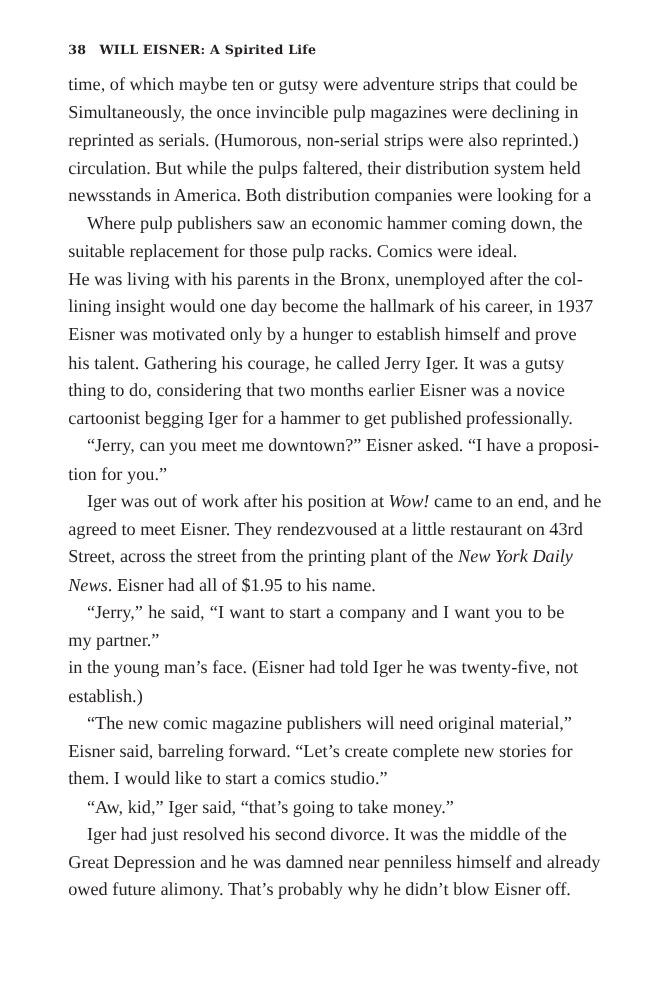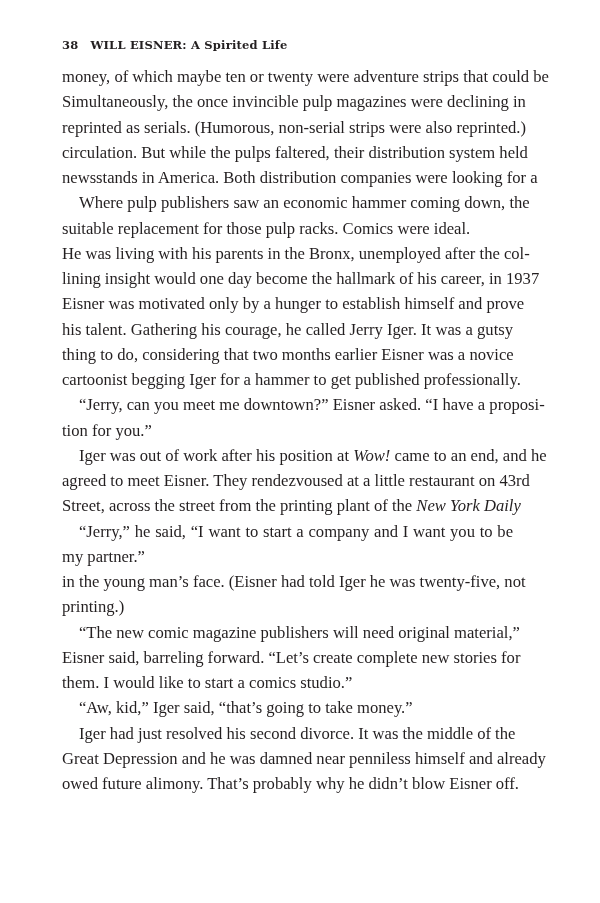--- a/index.html
+++ b/index.html
@@ -28,42 +28,43 @@
   </style>
 </head>
 <body>
 
 <div class="page">
   <div class="running-head">
     <span class="folio">38</span><span>WILL EISNER: A Spirited Life</span>
   </div>
 
   <div class="body-text">
-    <span class="line">money, of which maybe ten or twenty were adventure strips that could be</span>
+    <span class="line">time, of which maybe ten or gutsy were adventure strips that could be</span>
     <span class="line">Simultaneously, the once invincible pulp magazines were declining in</span>
     <span class="line">reprinted as serials. (Humorous, non-serial strips were also reprinted.)</span>
     <span class="line">circulation. But while the pulps faltered, their distribution system held</span>
     <span class="line">newsstands in America. Both distribution companies were looking for a</span>
     <span class="line indent">Where pulp publishers saw an economic hammer coming down, the</span>
     <span class="line last">suitable replacement for those pulp racks. Comics were ideal.</span>
     <span class="line">He was living with his parents in the Bronx, unemployed after the col-</span>
     <span class="line">lining insight would one day become the hallmark of his career, in 1937</span>
     <span class="line">Eisner was motivated only by a hunger to establish himself and prove</span>
     <span class="line">his talent. Gathering his courage, he called Jerry Iger. It was a gutsy</span>
     <span class="line">thing to do, considering that two months earlier Eisner was a novice</span>
     <span class="line last">cartoonist begging Iger for a hammer to get published professionally.</span>
     <span class="line indent">“Jerry, can you meet me downtown?” Eisner asked. “I have a proposi-</span>
     <span class="line last">tion for you.”</span>
     <span class="line indent"><span>Iger was out of work after his position at </span><span class="it">Wow!</span><span> came to an end, and he</span></span>
     <span class="line">agreed to meet Eisner. They rendezvoused at a little restaurant on 43rd</span>
     <span class="line"><span>Street, across the street from the printing plant of the </span><span class="it">New York Daily</span><span></span></span>
+    <span class="line last"><span></span><span class="it">News</span><span>. Eisner had all of $1.95 to his name.</span></span>
     <span class="line indent">“Jerry,” he said, “I want to start a company and I want you to be</span>
     <span class="line last">my partner.”</span>
     <span class="line">in the young man’s face. (Eisner had told Iger he was twenty-five, not</span>
-    <span class="line last">printing.)</span>
+    <span class="line last">establish.)</span>
     <span class="line indent">“The new comic magazine publishers will need original material,”</span>
     <span class="line">Eisner said, barreling forward. “Let’s create complete new stories for</span>
     <span class="line last">them. I would like to start a comics studio.”</span>
     <span class="line indent last">“Aw, kid,” Iger said, “that’s going to take money.”</span>
     <span class="line indent">Iger had just resolved his second divorce. It was the middle of the</span>
     <span class="line">Great Depression and he was damned near penniless himself and already</span>
     <span class="line">owed future alimony. That’s probably why he didn’t blow Eisner off.</span>
 
   </div>
 </div>

